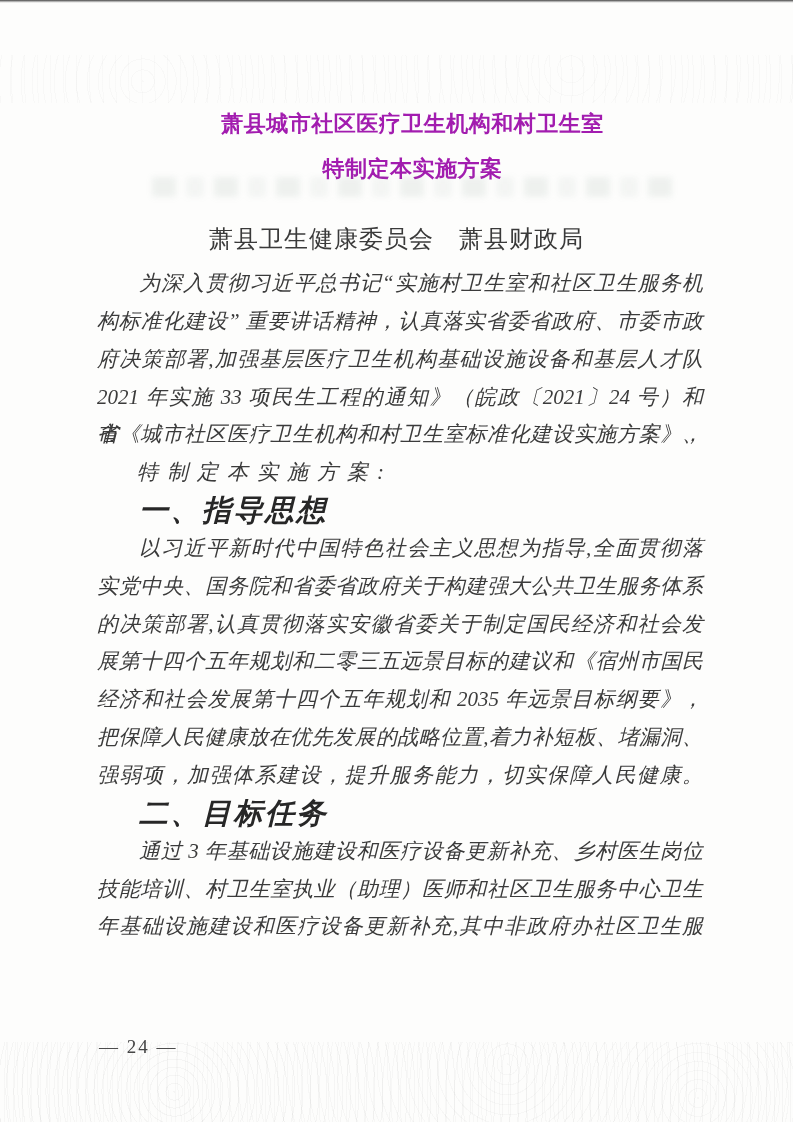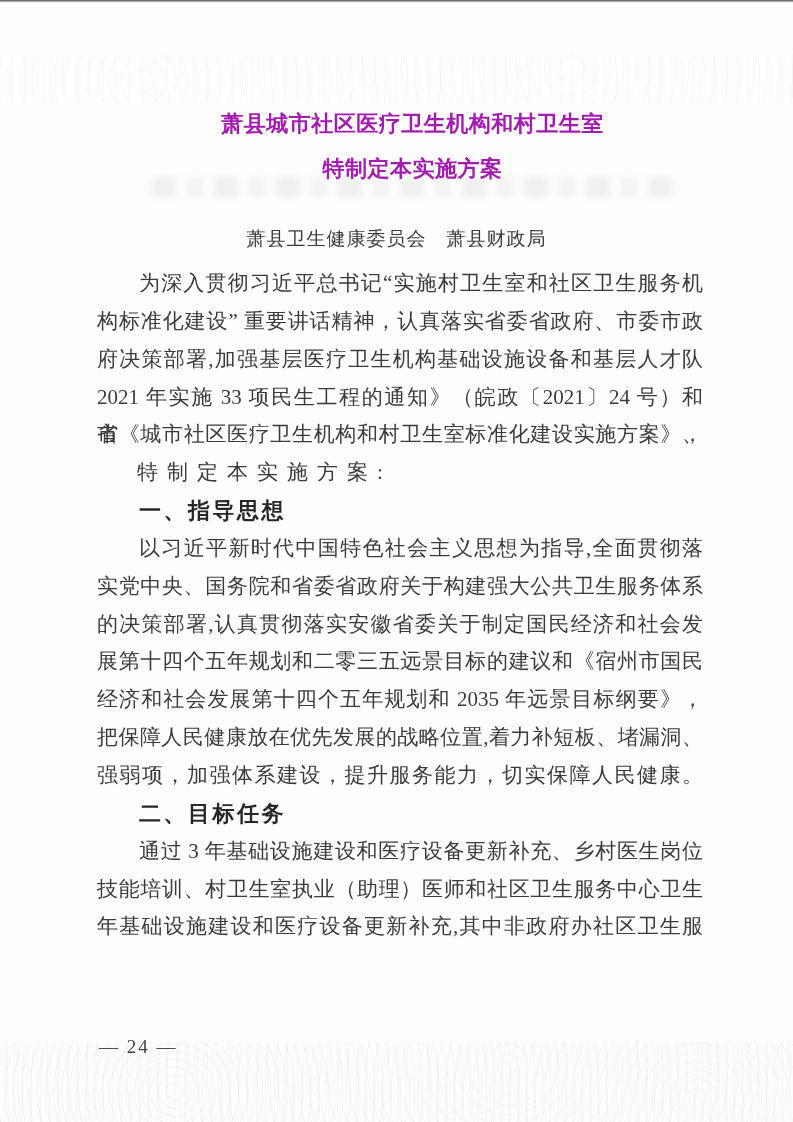--- a/index.html
+++ b/index.html
@@ -66,45 +66,46 @@
       rgba(128,152,140,0.22) 0 24px, transparent 24px 34px,
       rgba(128,152,140,0.14) 34px 52px, transparent 52px 62px);
     pointer-events: none;
   }
   .byline {
     position: absolute;
     top: 224px;
     left: 0;
     width: 100%;
     text-align: center;
-    font-size: 19px;
+    font-size: 24px;
     line-height: 30px;
     color: #3a3a3a;
     letter-spacing: 1px;
   }
   .body-text {
     position: absolute;
     top: 265px;
     left: 97px;
     width: 606px;
     font-size: 21px;
   }
   .line {
     height: 37.85px;
     line-height: 37.85px;
     text-align: justify;
     text-align-last: justify;
     color: #3b3b3b;
+    font-style: italic;
   }
   .line.indent { text-indent: 42px; }
   .line.spread { text-align-last: left; letter-spacing: 9px; margin-left: 40px; }
   .line.heading {
     font-family: "Liberation Sans", "DejaVu Sans", sans-serif;
     font-weight: bold;
-    font-size: 22px;
+    font-size: 29px;
     letter-spacing: 2.5px;
     color: #272727;
     text-align-last: left;
     text-indent: 42px;
   }
   .page-number {
     position: absolute;
     left: 99px;
     top: 1036px;
     font-size: 19px;

